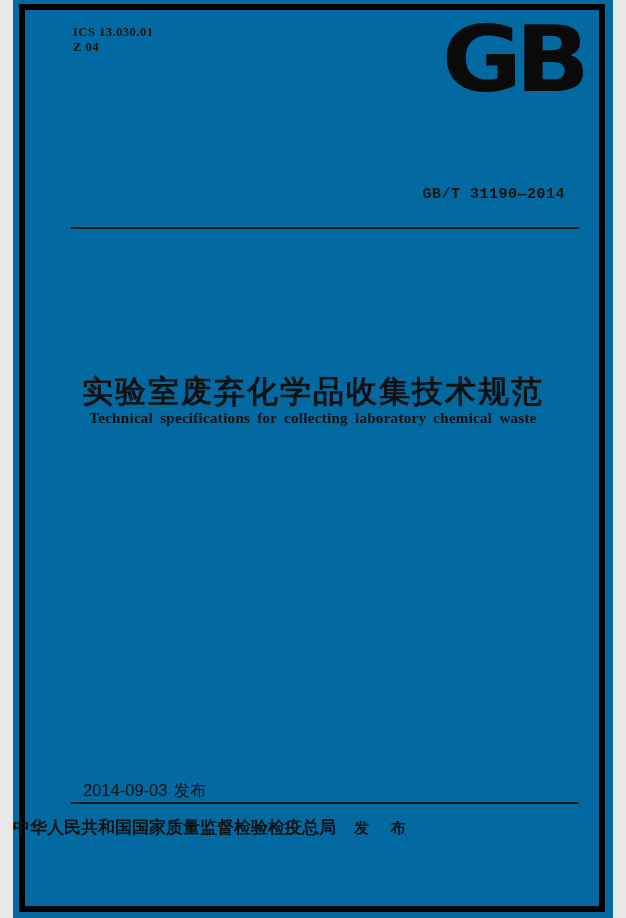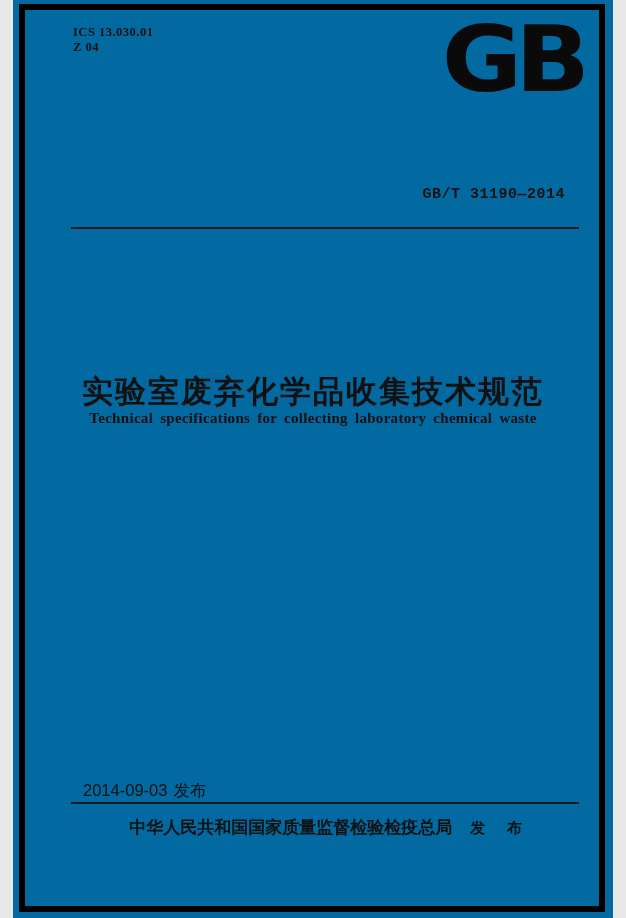--- a/index.html
+++ b/index.html
@@ -104,24 +104,23 @@
   .date-row .sep { display: inline-block; width: 6px; }
   .rule-bottom {
     position: absolute;
     left: 58px; right: 34px; top: 802px;
     border-top: 2px solid #1a1a1a;
   }
   .publisher {
     position: absolute;
     left: 0; right: 0; top: 818px;
     display: flex;
-    justify-content: center;
+    justify-content: flex-start;
     align-items: center;
     gap: 18px;
-    margin-left: 25px;
   }
   .publisher-lines {
     display: inline-block;
     font-family: "Liberation Serif", "DejaVu Serif", serif;
     font-weight: bold;
     font-size: 17px;
     line-height: 20px;
   }
   .publisher-line2 {
     text-align: justify;

